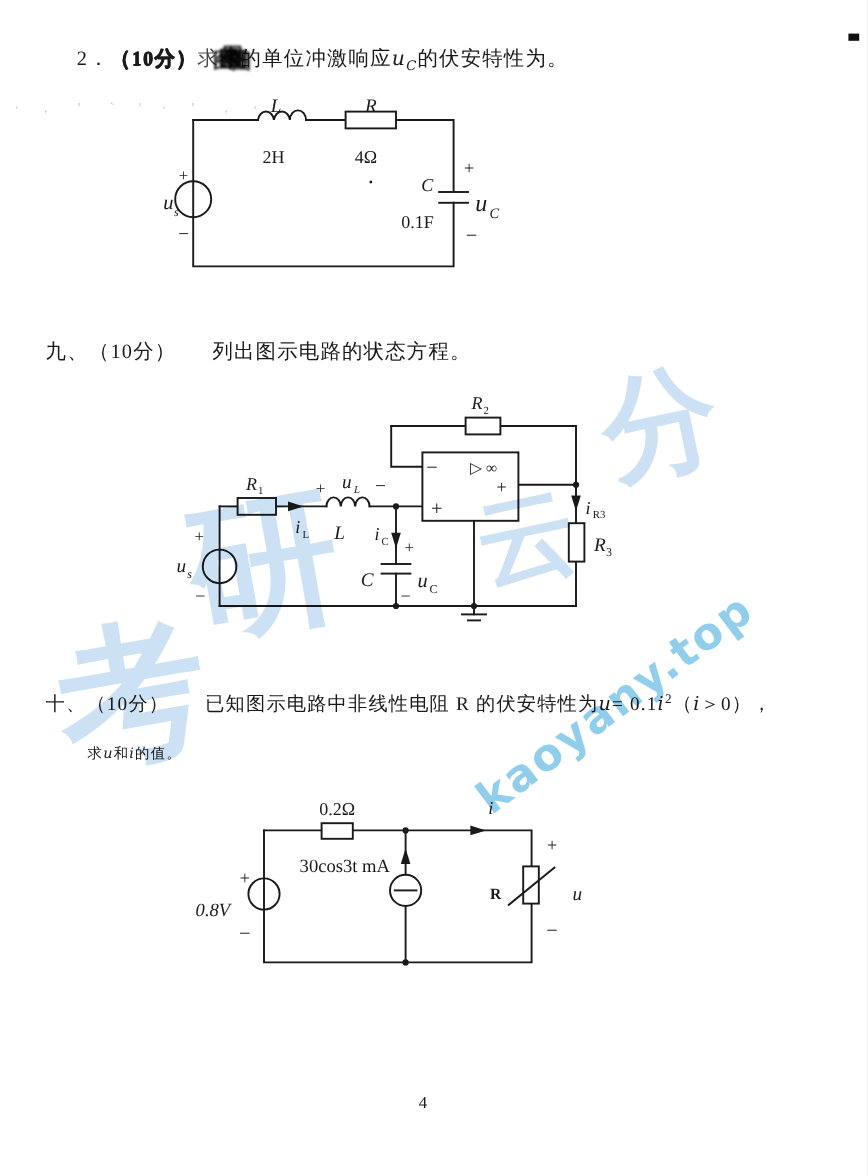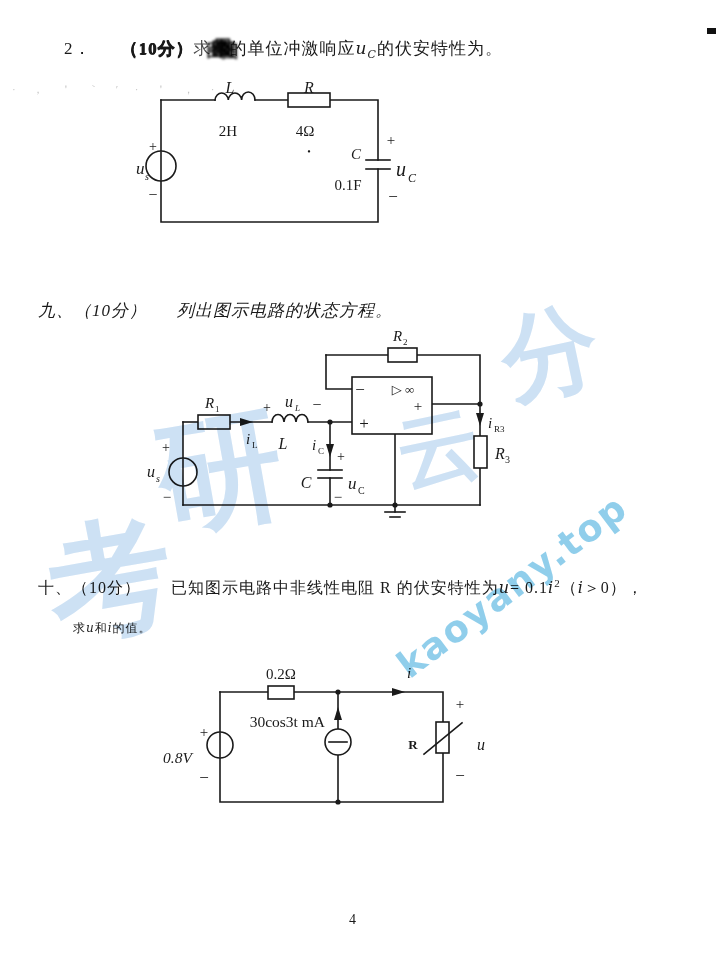--- a/index.html
+++ b/index.html
@@ -7,21 +7,21 @@
         font-family:"Liberation Serif","DejaVu Serif",serif;color:#1a1a1a;}
   .abs{position:absolute;}
   .qtext{font-size:17px;letter-spacing:1px;white-space:nowrap;z-index:3;}
   .num-gap{margin-right:30px;}
   .it{font-style:italic;font-family:"DejaVu Serif","Liberation Serif",serif;}
   .sub{font-size:11px;vertical-align:-4px;}
   .sup{font-size:11px;vertical-align:6px;}
   .smudge-light{opacity:.8;filter:blur(.5px);}
   .smudge-dark{font-weight:bold;color:#050505;filter:blur(1.1px);
     text-shadow:7px 1px 0 #000,-5px 2px 0 #111,3px -2px 1px #000,10px 3px 1px #222;}
-  .points-smear{font-weight:bold;text-shadow:.6px 0 0 #1a1a1a,0 .6px 0 #1a1a1a;margin-left:29px;}
+  .points-smear{font-weight:bold;text-shadow:.6px 0 0 #1a1a1a,0 .6px 0 #1a1a1a;}
   .noise{color:#8a8a8a;opacity:.5;font-size:11px;letter-spacing:7px;z-index:1;}
   .pagenum{font-size:14px;z-index:3;}
   svg{position:absolute;z-index:2;overflow:visible;}
   .wire{stroke:#1a1a1a;stroke-width:1.6;fill:none;stroke-linecap:square;}
   .comp{fill:#ffffff;stroke:#1a1a1a;stroke-width:1.6;}
   .arr{fill:#1a1a1a;stroke:none;}
   .ndot{fill:#1a1a1a;stroke:none;}
   text{fill:#1a1a1a;font-family:"Liberation Serif","DejaVu Serif",serif;}
   .wm{mix-blend-mode:multiply;z-index:4;pointer-events:none;}
   .wm-char{font-weight:bold;line-height:1;}
@@ -80,21 +80,21 @@
     <text x="145" y="180" font-size="10" font-style="italic">s</text>
     <text x="153" y="200" font-size="16" text-anchor="middle">−</text>
     <text x="356" y="159" font-size="15" font-style="italic" text-anchor="middle">C</text>
     <text x="348" y="190" font-size="15" text-anchor="middle">0.1F</text>
     <text x="391" y="145" font-size="15" text-anchor="middle">+</text>
     <text x="396" y="176" font-size="20" font-style="italic">u</text>
     <text x="408" y="182" font-size="12" font-style="italic">C</text>
     <text x="393" y="202" font-size="17" text-anchor="middle">−</text>
   </svg>
 
-  <div class="abs qtext" style="left:38px;top:299px;font-style:italic;">
+  <div class="abs qtext" style="left:38px;top:281px;">
     <span class="num-gap">九、（10分）</span><span>列出图示电路的状态方程。</span>
   </div>
 
   <svg style="left:140px;top:315px;" width="385" height="215" viewBox="140 315 385 215">
     <g>
       <path class="wire" d="M183,422 H198"></path>
       <path class="wire" d="M230,422 H272"></path>
       <path class="wire" d="M308,422 H352"></path>
       <path class="wire" d="M330,422 V470"></path>
       <path class="wire" d="M330,478 V505"></path>

